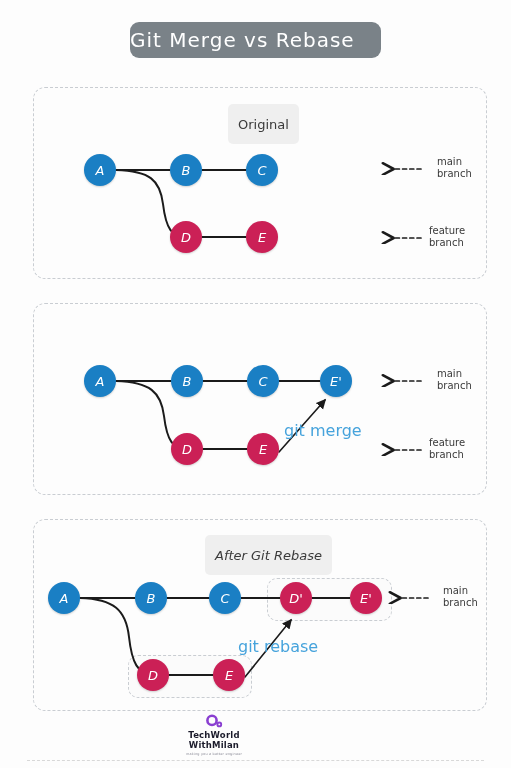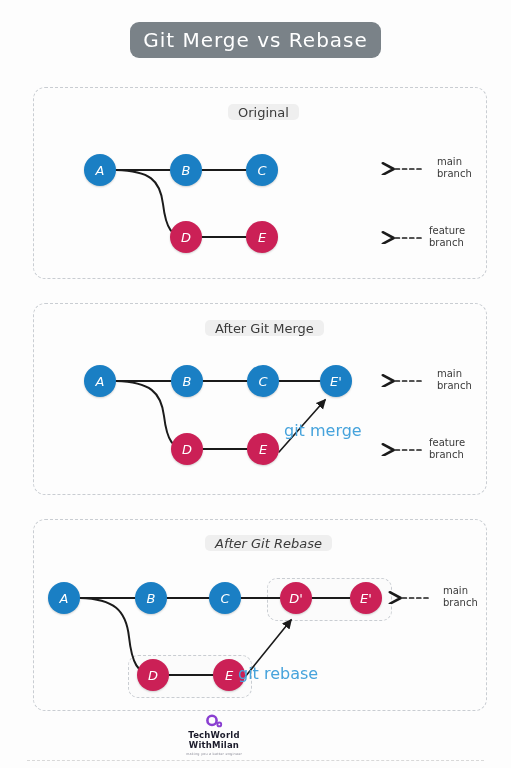--- a/index.html
+++ b/index.html
@@ -7,41 +7,41 @@
     width:511px;height:768px;position:relative;overflow:hidden;
     font-family:"DejaVu Sans", sans-serif;
     background:#fdfdfd;
   }
   .canvas{position:absolute;inset:0;}
 
   
   .title-badge{
     position:absolute;left:130px;top:22px;width:251px;height:36px;
     background:#7a8288;border-radius:9px;
-    display:flex;align-items:center;justify-content:center;
+    display:flex;align-items:center;
   }
   .title-badge span{
     color:#ffffff;font-size:20px;letter-spacing:1px;
     font-family:"DejaVu Sans", sans-serif;
   }
 
   
   .panel{
     position:absolute;left:33px;width:452px;
     border:1.3px dashed #c9cdd2;border-radius:12px;background:transparent;
   }
   #panel-1{top:87px;height:190px;}
   #panel-2{top:303px;height:190px;}
   #panel-3{top:519px;height:190px;}
 
   .panel-title{
-    position:absolute;height:16px;
+    position:absolute;height:24px;
     background:#efefef;border-radius:5px;
     display:flex;align-items:center;justify-content:flex-start;
-    padding:0 10px;
+    padding:8px 10px;
   }
   .panel-title span{
     font-size:13px;color:#3a3a3a;white-space:nowrap;
     font-family:"DejaVu Sans", sans-serif;
   }
 
   
   .node{
     position:absolute;border-radius:50%;
     display:flex;align-items:center;justify-content:center;
@@ -125,23 +125,20 @@
   <div class="branch-label" style="left:437px;top:156px;">
     <div>main</div>
     <div>branch</div>
   </div>
   <div class="branch-label" style="left:429px;top:225px;">
     <div>feature</div>
     <div>branch</div>
   </div>
 
   <div class="panel" id="panel-2"></div>
-  <div class="panel-title" style="left:205px;top:320px;">
-    <span>After Git Merge</span>
-  </div>
 
   <div class="node blue" style="left:84px;top:365px;width:32px;height:32px;">
     <span>A</span>
     </div>
   <div class="node blue" style="left:171px;top:365px;width:32px;height:32px;">
     <span>B</span>
     </div>
   <div class="node blue" style="left:247px;top:365px;width:32px;height:32px;">
     <span>C</span>
     </div>
@@ -191,21 +188,21 @@
     <span>E'</span>
     </div>
 
   <div class="node crimson" style="left:137px;top:659px;width:32px;height:32px;">
     <span>D</span>
     </div>
   <div class="node crimson" style="left:213px;top:659px;width:32px;height:32px;">
     <span>E</span>
     </div>
 
-  <div class="cmd-label" style="left:238px;top:664px;">git rebase</div>
+  <div class="cmd-label" style="left:238px;top:637px;">git rebase</div>
 
   <div class="branch-label" style="left:443px;top:585px;">
     <div>main</div>
     <div>branch</div>
   </div>
 
   <svg class="edges" viewBox="0 0 511 768">
     <defs>
       <marker id="solidArrow" markerWidth="7" markerHeight="7" refX="5.2" refY="3" orient="auto">
         <path d="M0,0 L6.2,3 L0,6 z" fill="#1b1b1b"></path>

